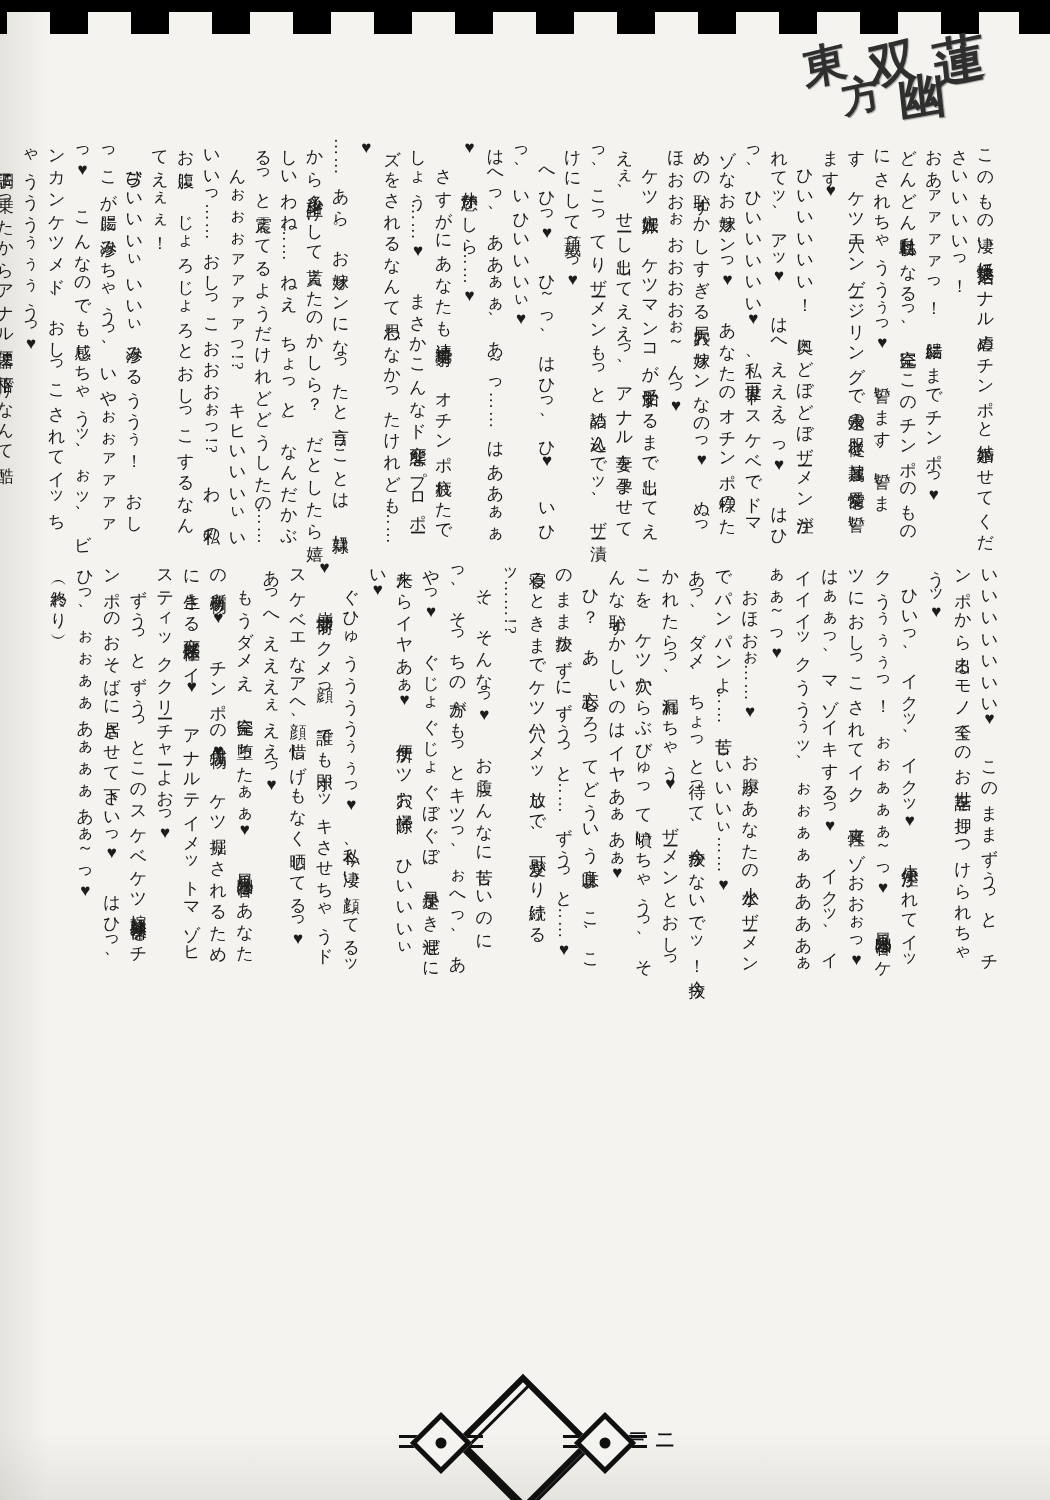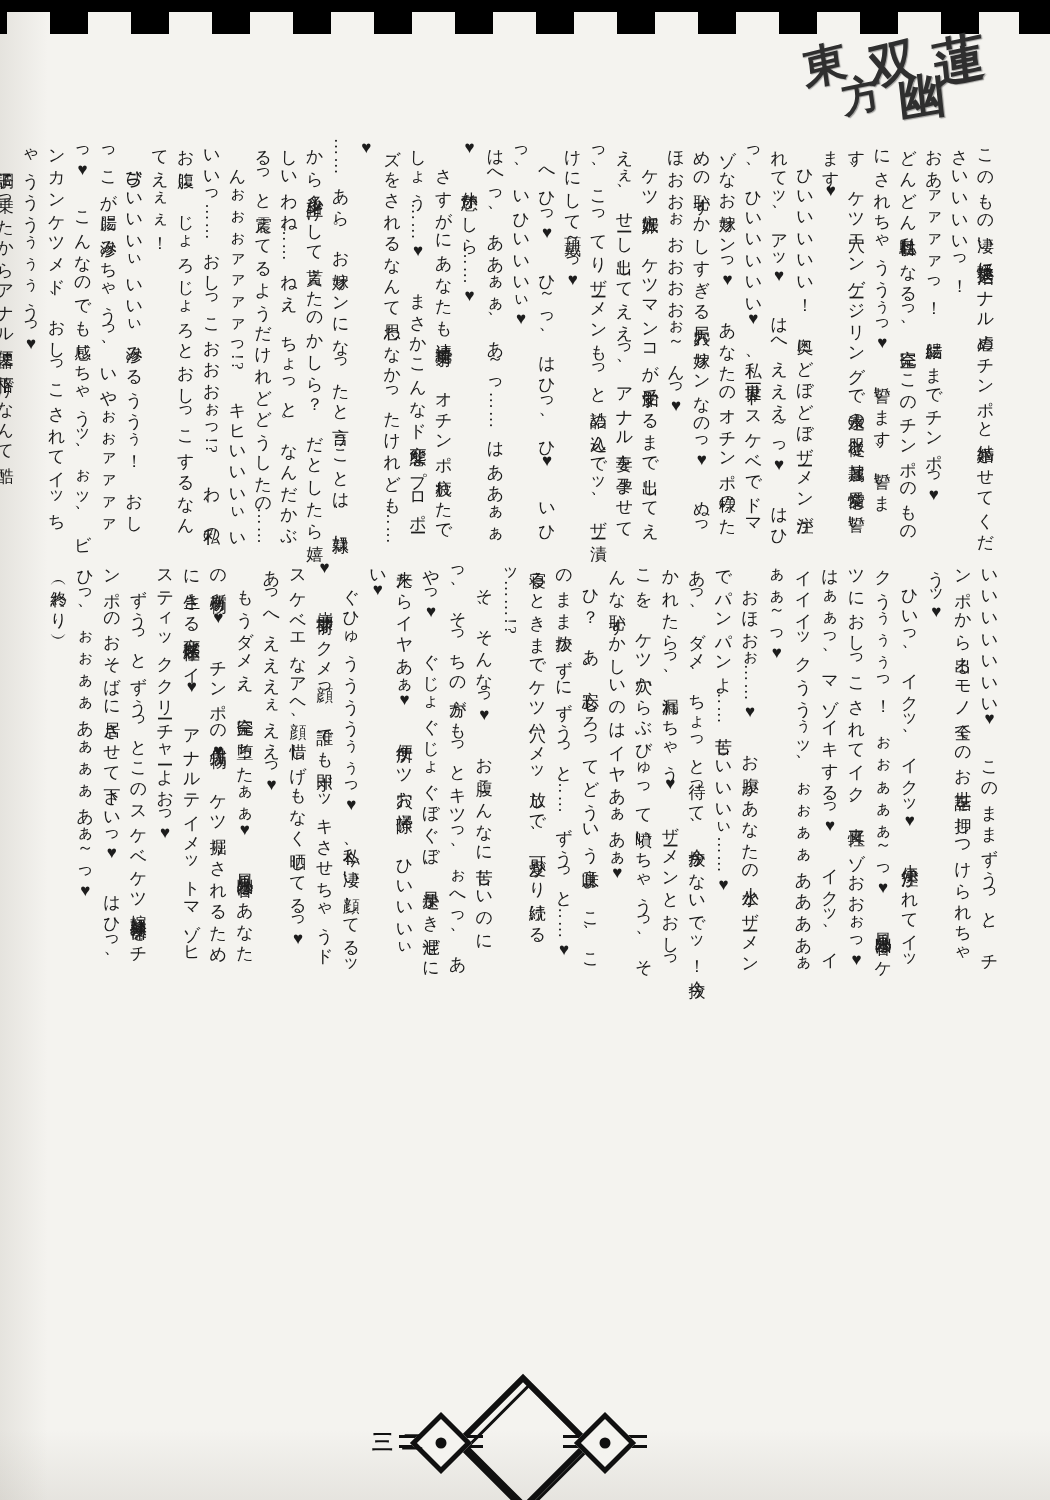--- a/index.html
+++ b/index.html
@@ -70,22 +70,22 @@
   .dia-small .dot{
     position:absolute;left:50%;top:50%;width:11px;height:11px;border-radius:50%;
     background:#101010;transform:translate(-50%,-50%);
   }
   .rail{position:absolute;height:3px;background:#101010;}
   .rail-l1{left:36px;width:84px;top:50px;}
   .rail-l2{left:36px;width:84px;top:60px;}
   .rail-r1{left:200px;width:84px;top:50px;}
   .rail-r2{left:200px;width:84px;top:60px;}
   .pageno{
-    position:absolute;left:0;width:320px;top:43px;text-align:left;
-    font-size:21px;letter-spacing:9px;color:#101010;font-weight:bold;
+    position:absolute;left:0;width:320px;top:43px;text-align:right;
+    font-size:18px;letter-spacing:9px;color:#101010;font-weight:bold;
     text-indent:9px;
   }
 </style>
 </head>
 <body>
 
 <div class="page">
 
   <div class="checker-bar"></div>
   <div class="checker-teeth"></div>

